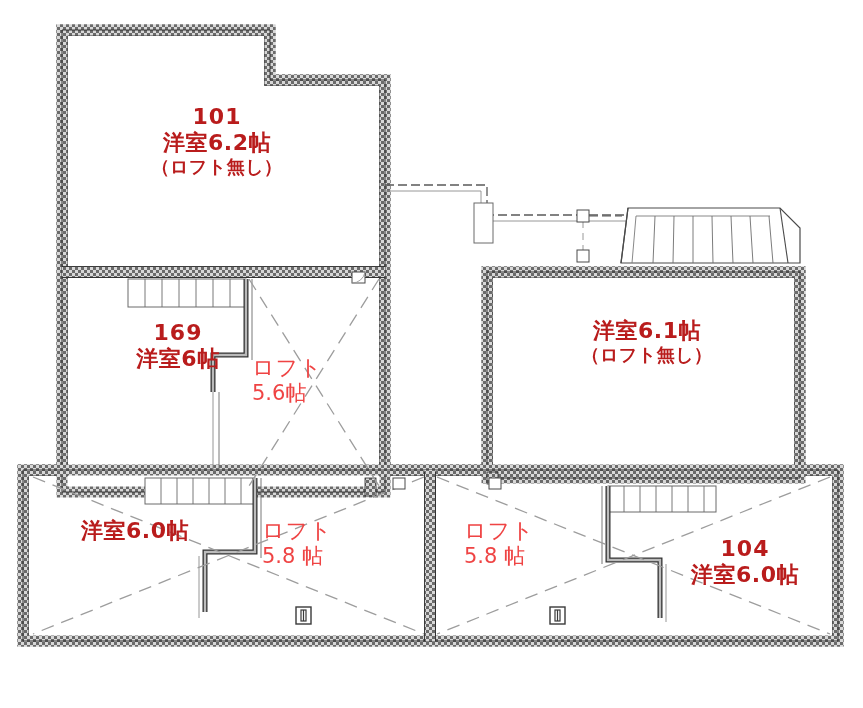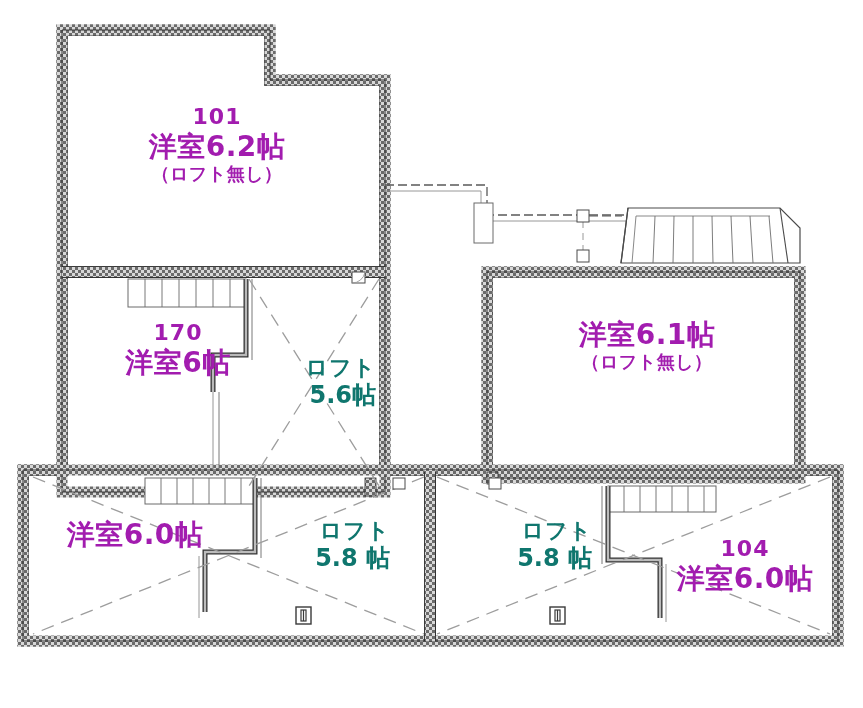--- a/index.html
+++ b/index.html
@@ -1,28 +1,28 @@
 <!DOCTYPE html>
 <html><head>
 <meta charset="utf-8">
 <style>
   html,body{margin:0;padding:0;background:#ffffff;}
   body{width:863px;height:708px;overflow:hidden;
        font-family:"DejaVu Sans","Liberation Sans",sans-serif;}
   #plan{position:relative;width:863px;height:708px;background:#ffffff;}
   svg{position:absolute;left:0;top:0;}
-  .lbl{position:absolute;color:#a21caf;font-weight:bold;text-align:center;
+  .lbl{position:absolute;color:#b91c1c;font-weight:bold;text-align:center;
        white-space:nowrap;line-height:1.18;letter-spacing:0.5px;}
   .lbl .num{display:block;font-size:22px;letter-spacing:1px;}
-  .lbl .nm{display:block;font-size:28px;}
+  .lbl .nm{display:block;font-size:22px;}
   .lbl .sub{display:block;font-size:18px;}
-  .loftlbl{position:absolute;color:#0f766e;font-weight:bold;text-align:right;
+  .loftlbl{position:absolute;color:#ef4444;font-weight:normal;text-align:left;
            white-space:nowrap;line-height:1.2;}
   .loftlbl .t1{display:block;font-size:22px;letter-spacing:1px;}
-  .loftlbl .t2{display:block;font-size:24px;}
+  .loftlbl .t2{display:block;font-size:21px;}
 </style>
 </head>
 <body>
 
 <div id="plan">
 
   <svg width="863" height="708" viewBox="0 0 863 708">
     <defs>
       <pattern id="wallhatch" width="6" height="6" patternUnits="userSpaceOnUse">
         <rect width="6" height="6" fill="#ffffff"></rect>
@@ -198,21 +198,21 @@
     </g>
   </svg>
 
   <div class="lbl" style="left:94px; top:104px; width:246px;">
     <span class="num">101</span>
     <span class="nm">洋室6.2帖</span>
     <span class="sub">（ロフト無し）</span>
   </div>
 
   <div class="lbl" style="left:78px; top:320px; width:200px;">
-    <span class="num">170</span>
+    <span class="num">169</span>
     <span class="nm">洋室6帖</span>
   </div>
 
   <div class="loftlbl" style="left:252px; top:355px; width:124px;">
     <span class="t1">ロフト</span>
     <span class="t2">5.6帖</span>
   </div>
 
   <div class="lbl" style="left:524px; top:318px; width:246px;">
     <span class="nm">洋室6.1帖</span>

